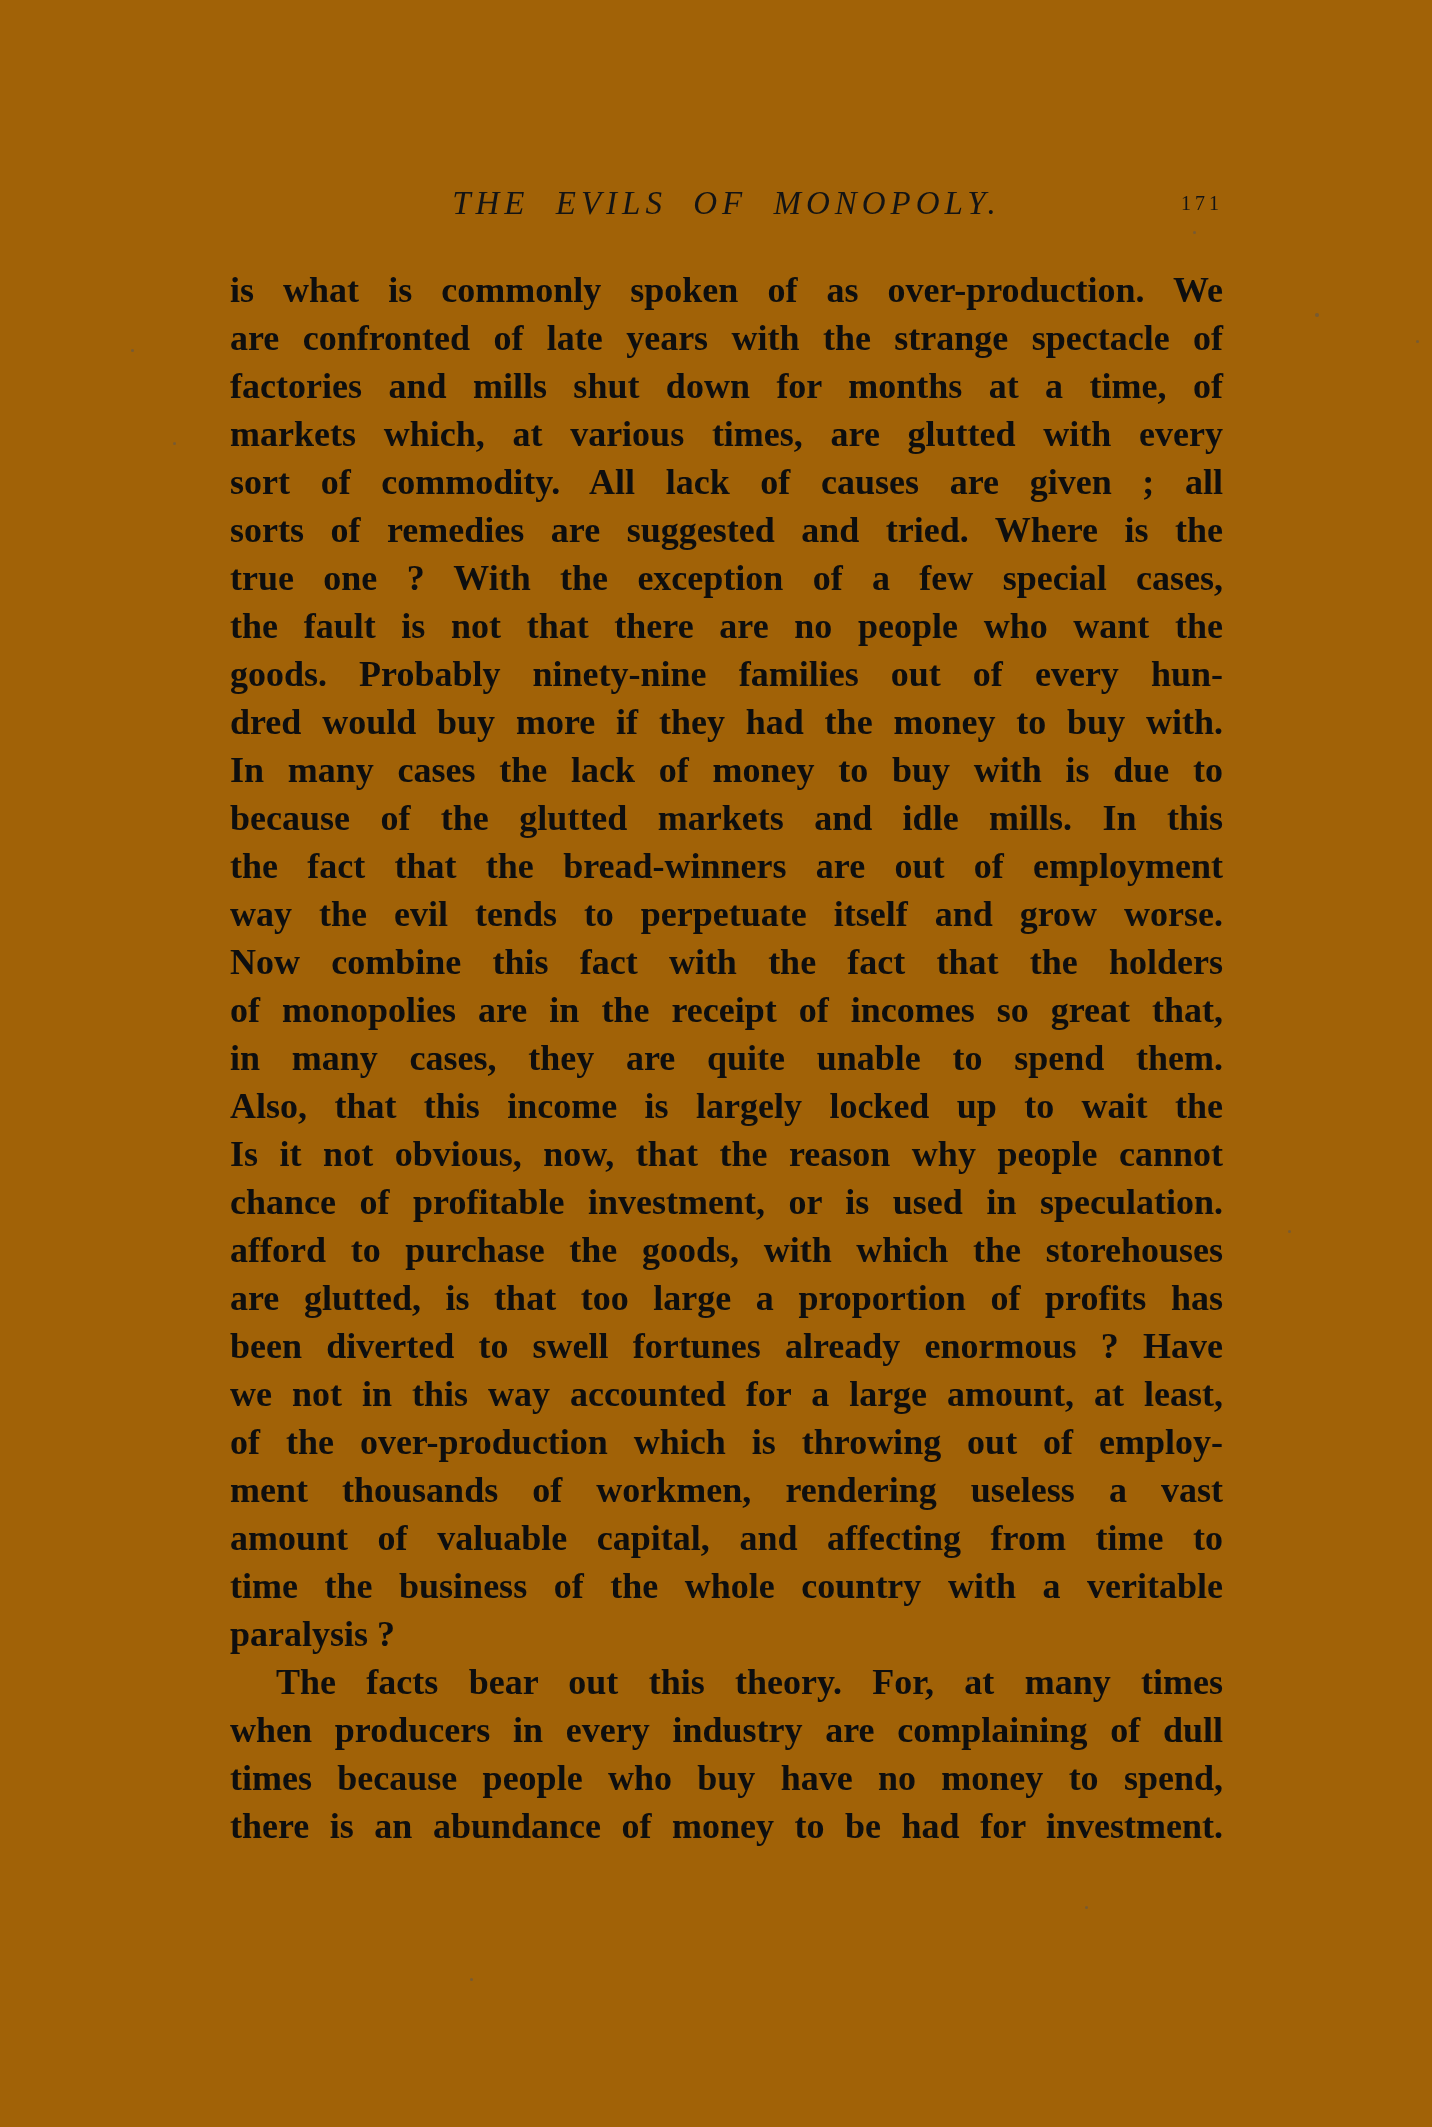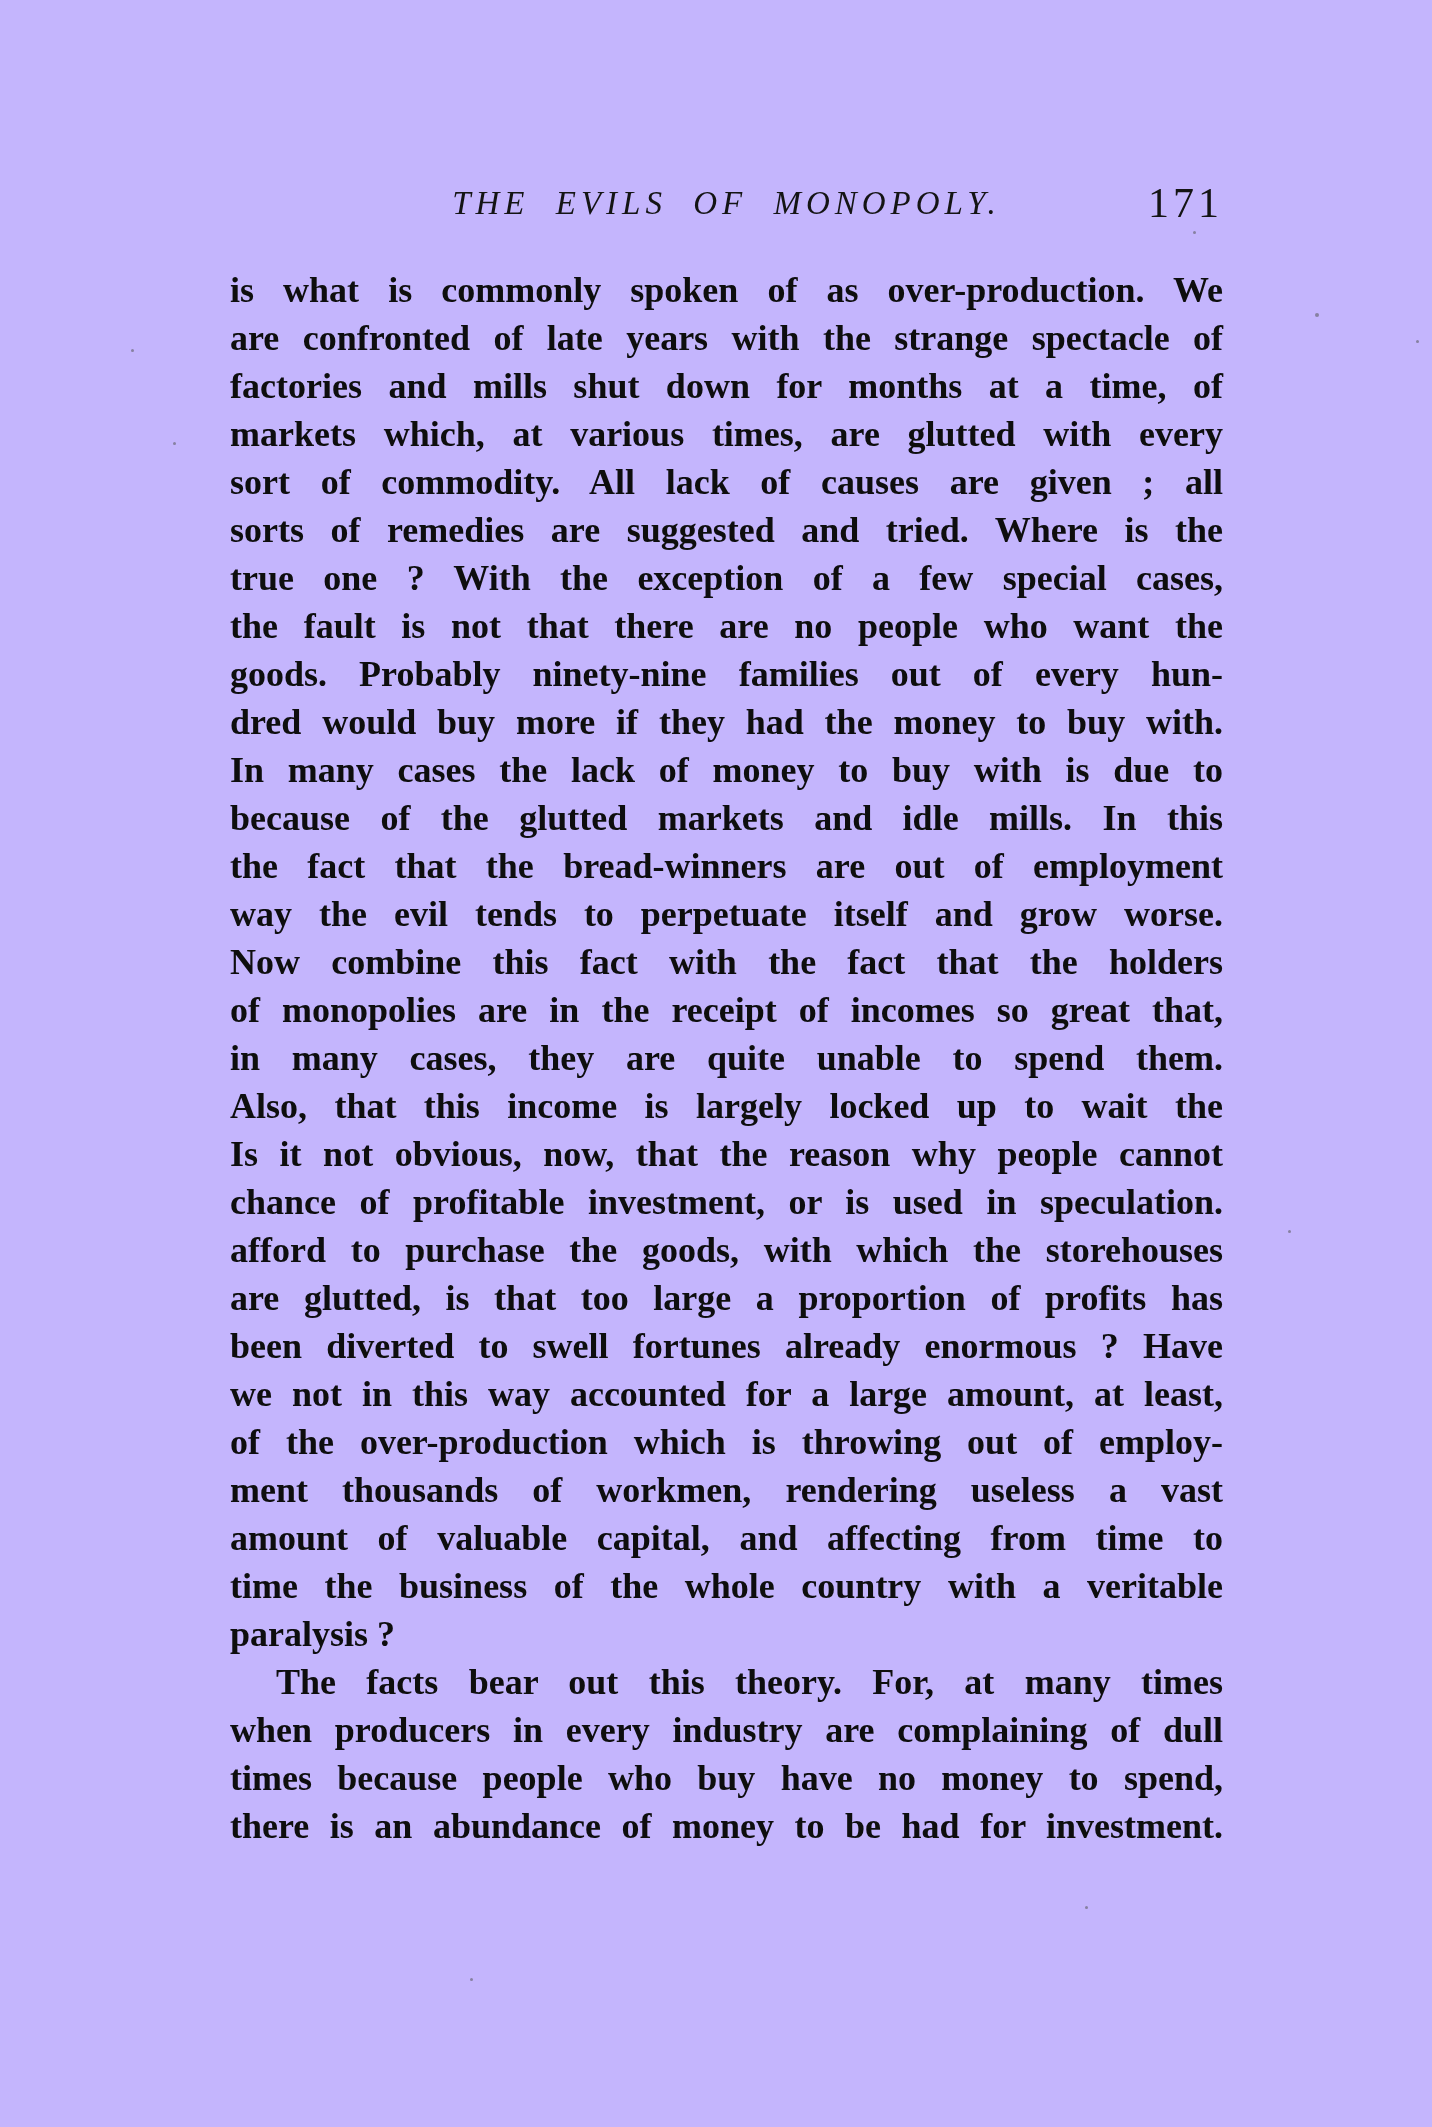--- a/index.html
+++ b/index.html
@@ -4,21 +4,21 @@
 <style>
   html, body {
     margin: 0;
     padding: 0;
     background: #ffffff;
   }
   .page {
     position: relative;
     width: 1432px;
     height: 2127px;
-    background: #c4b5fd;
+    background: #a16207;
     overflow: hidden;
     font-family: "Liberation Serif", "DejaVu Serif", serif;
     color: #0d0d0d;
   }
   .running-header {
     position: absolute;
     top: 180px;
     left: 230px;
     width: 993px;
     height: 46px;
@@ -31,21 +31,21 @@
     font-size: 33px;
     letter-spacing: 5px;
     word-spacing: 13px;
     color: #141414;
     white-space: nowrap;
   }
   .page-number {
     position: absolute;
     top: 0;
     right: 0;
-    font-size: 42px;
+    font-size: 20px;
     letter-spacing: 4px;
     color: #141414;
     line-height: 46px;
   }
   .body-text {
     position: absolute;
     top: 266px;
     left: 230px;
     width: 993px;
     font-weight: bold;

